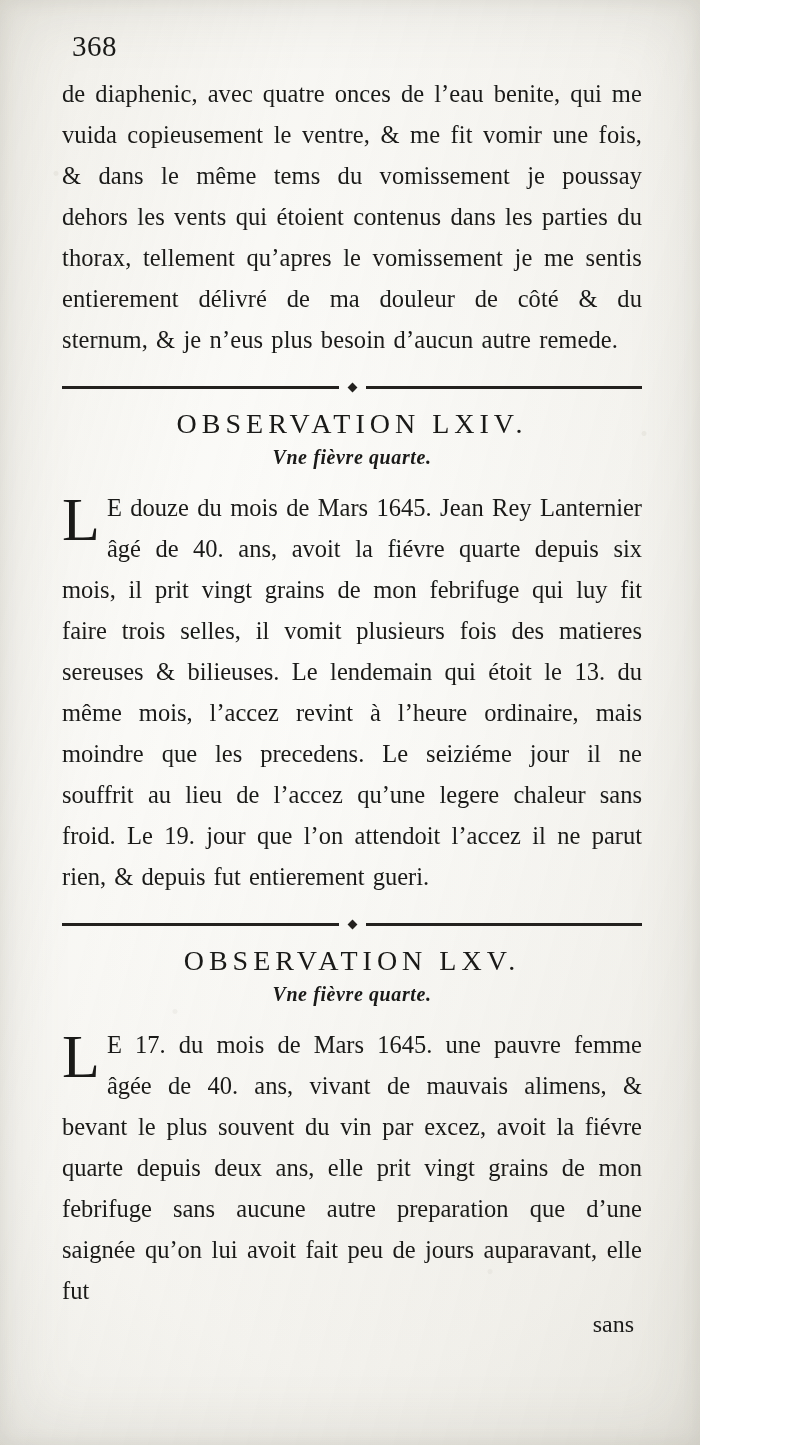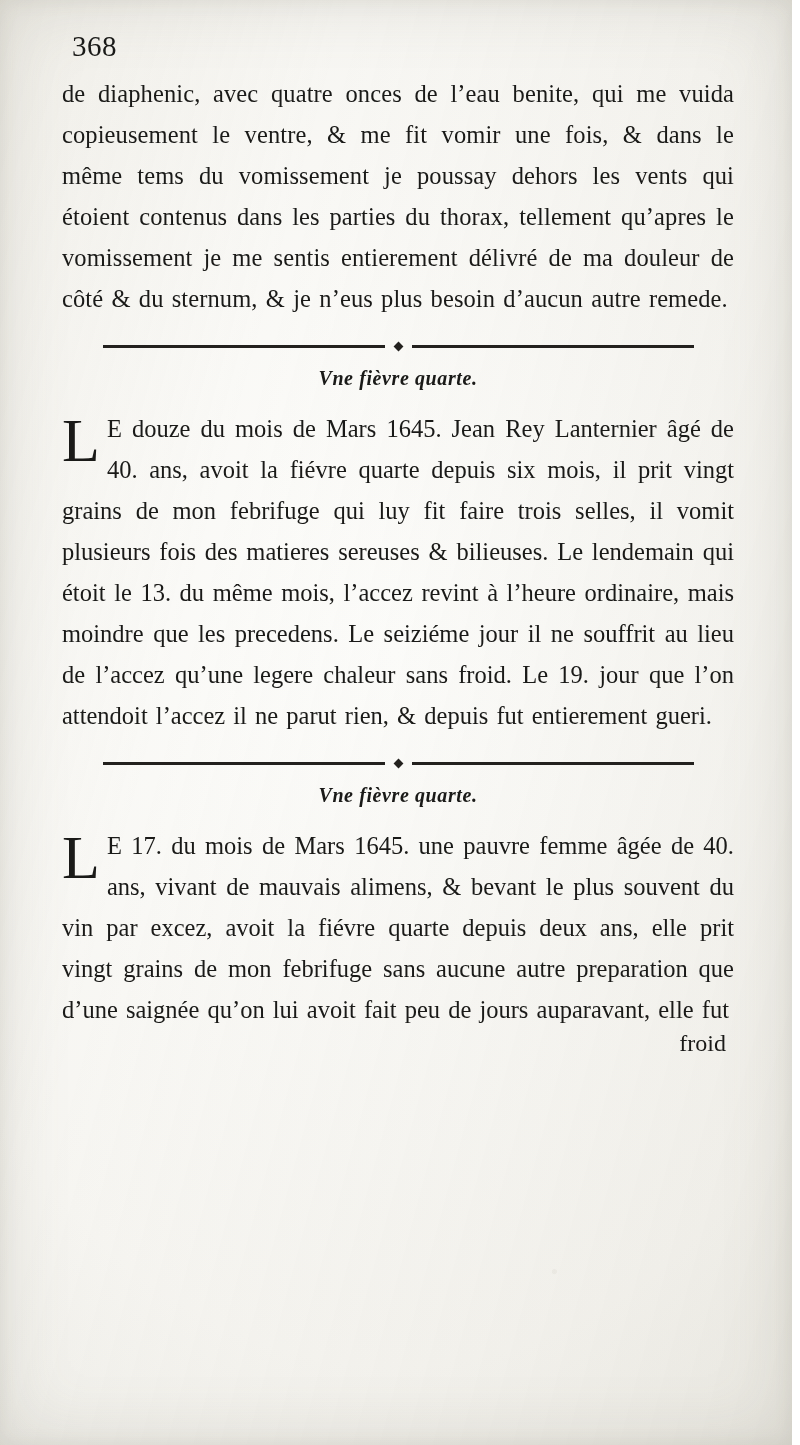--- a/index.html
+++ b/index.html
@@ -9,21 +9,21 @@
   }
   body {
     width: 800px;
     height: 1445px;
     font-family: "Liberation Serif", serif;
     color: #1a1a18;
     overflow: hidden;
   }
   .page {
     position: relative;
-    width: 792px;
+    width: 700px;
     height: 1445px;
     background:
       radial-gradient(ellipse 120% 90% at 50% 45%, #fdfdfb 0%, #f6f5f1 55%, #e9e8e2 88%, #dedcd4 100%);
     box-sizing: border-box;
     padding: 0;
   }
   
   .grain {
     position: absolute;
     inset: 0;
@@ -159,36 +159,38 @@
     </div>
 
     <p class="para continued">de diaphenic, avec quatre onces de l’eau benite, qui me vuida copieusement le ventre, &amp; me fit vomir une fois, &amp; dans le même tems du vomissement je poussay dehors les vents qui étoient contenus dans les parties du thorax, tellement qu’apres le vomissement je me sentis entierement délivré de ma douleur de côté &amp; du sternum, &amp; je n’eus plus besoin d’aucun autre remede.</p>
 
     <div class="rule">
       <span class="seg left"></span>
       <span class="dot"></span>
       <span class="seg right"></span>
     </div>
 
+    <h2 class="obs-title">OBSERVATION LXIV.</h2>
     <h3 class="obs-sub">Vne fièvre quarte.</h3>
 
     <p class="dropcap-para">
       <span class="dropcap">L</span><span>E douze du mois de Mars 1645. Jean Rey Lanternier âgé de 40. ans, avoit la fiévre quarte depuis six mois, il prit vingt grains de mon febrifuge qui luy fit faire trois selles, il vomit plusieurs fois des matieres sereuses &amp; bilieuses. Le lendemain qui étoit le 13. du même mois, l’accez revint à l’heure ordinaire, mais moindre que les precedens. Le seiziéme jour il ne souffrit au lieu de l’accez qu’une legere chaleur sans froid. Le 19. jour que l’on attendoit l’accez il ne parut rien, &amp; depuis fut entierement gueri.</span>
     </p>
 
     <div class="rule">
       <span class="seg left"></span>
       <span class="dot"></span>
       <span class="seg right"></span>
     </div>
 
+    <h2 class="obs-title">OBSERVATION LXV.</h2>
     <h3 class="obs-sub">Vne fièvre quarte.</h3>
 
     <p class="dropcap-para">
       <span class="dropcap">L</span><span>E 17. du mois de Mars 1645. une pauvre femme âgée de 40. ans, vivant de mauvais alimens, &amp; bevant le plus souvent du vin par excez, avoit la fiévre quarte depuis deux ans, elle prit vingt grains de mon febrifuge sans aucune autre preparation que d’une saignée qu’on lui avoit fait peu de jours auparavant, elle fut</span>
     </p>
 
-    <p class="catchword">froid</p>
+    <p class="catchword">sans</p>
 
   </div>
   <div class="grain"></div>
   <div class="edge-shade"></div>
 </div>
 
 </body></html>

